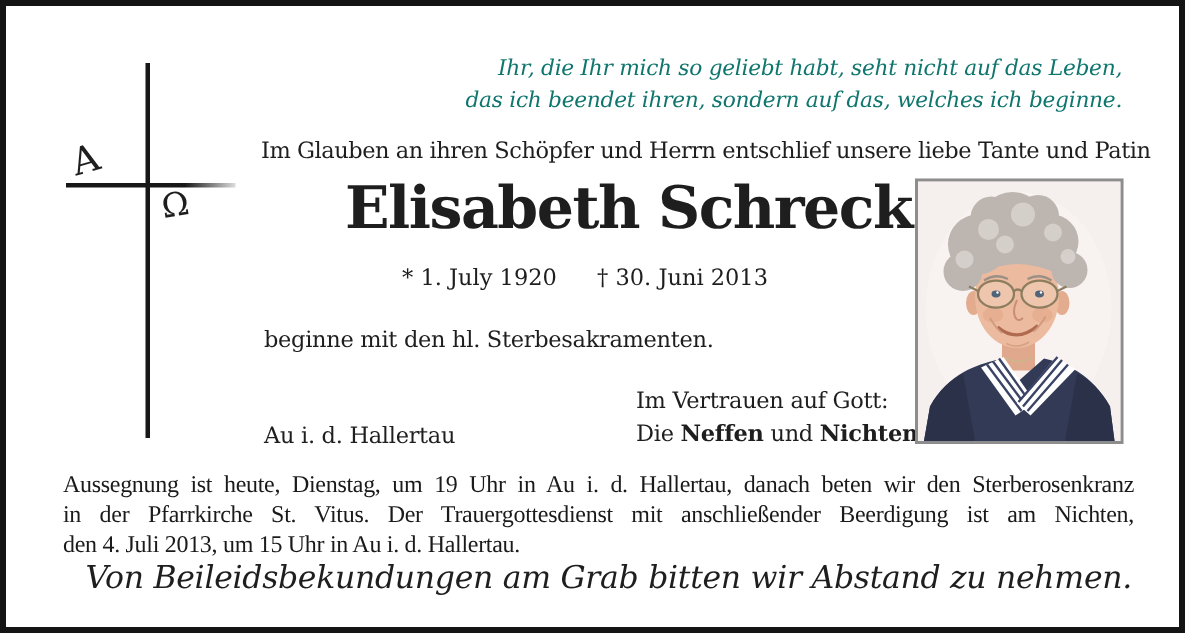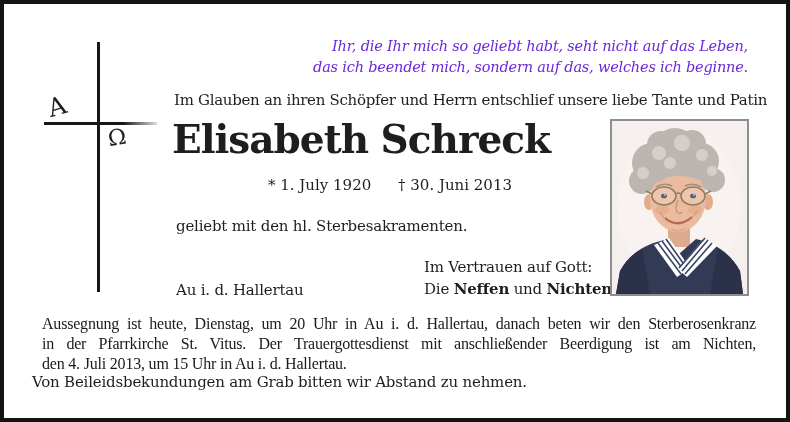--- a/index.html
+++ b/index.html
@@ -17,73 +17,73 @@
 
   
   .cross-v{left:93px;top:38px;width:3px;height:250px;background:#171717;}
   .cross-h{left:40px;top:118px;width:113px;height:3px;
            background:linear-gradient(to right,#171717 70%,rgba(23,23,23,0.15));}
   .alpha{left:44px;top:90px;font-size:25px;line-height:1;transform:rotate(-16deg);}
   .omega{left:104px;top:123px;font-size:22px;line-height:1;transform:rotate(-9deg);font-weight:400;}
 
   
   .quote{right:38px;top:32px;text-align:right;font-style:italic;
-         font-size:14.5px;line-height:21px;letter-spacing:-0.2px;color:#6d28d9;}
+         font-size:14.5px;line-height:21px;letter-spacing:-0.2px;color:#0f766e;}
 
   
   .intro{left:170px;top:87px;font-size:15px;letter-spacing:-0.3px;white-space:nowrap;}
-  .name{left:168px;top:112px;width:436px;text-align:left;
+  .name{left:168px;top:112px;width:436px;text-align:right;
         font-size:39px;font-weight:bold;letter-spacing:-1px;white-space:nowrap;}
   .dates{left:168px;top:172px;width:436px;text-align:center;font-size:15px;}
   .dates .died{margin-left:22px;}
   .sacrament{left:172px;top:213px;font-size:15px;letter-spacing:-0.2px;}
   .trust{left:420px;top:252px;font-size:15px;line-height:22px;letter-spacing:-0.2px;}
   .place{left:172px;top:277px;font-size:15px;letter-spacing:-0.2px;}
 
   
   .photo{left:606px;top:115px;width:139px;height:177px;box-sizing:border-box;
          border:2px solid #8d8d8d;background:#f5efed;}
   .photo svg{display:block;width:100%;height:100%;}
 
   
   .announcement{left:38px;top:310px;width:714px;
     font-family:"Liberation Serif", serif;
     font-size:16px;line-height:20px;letter-spacing:-0.2px;color:#1a1a1a;}
   .ann-line{text-align:justify;text-align-last:justify;}
   .ann-line.last{text-align-last:left;}
-  .condolence{left:28px;top:369px;font-size:15px;letter-spacing:-0.2px;}
+  .condolence{left:53px;top:369px;font-size:21px;letter-spacing:-0.2px;font-style:italic;}
   b{font-weight:bold;}
 </style>
 </head>
 <body>
 
 <div class="notice">
 
   <div>
     <div class="abs cross-v"></div>
     <div class="abs cross-h"></div>
     <div class="abs alpha">A</div>
     <div class="abs omega">Ω</div>
   </div>
 
   <div class="abs quote">
     <div>Ihr, die Ihr mich so geliebt habt, seht nicht auf das Leben,</div>
-    <div>das ich beendet mich, sondern auf das, welches ich beginne.</div>
+    <div>das ich beendet ihren, sondern auf das, welches ich beginne.</div>
   </div>
 
   <div class="abs intro">Im Glauben an ihren Schöpfer und Herrn entschlief unsere liebe Tante und Patin</div>
 
   <div class="abs name">Elisabeth Schreck</div>
 
   <div class="abs dates">
     <span class="born">* 1. July 1920</span>
     <span class="died">† 30. Juni 2013</span>
   </div>
 
-  <div class="abs sacrament">geliebt mit den hl. Sterbesakramenten.</div>
+  <div class="abs sacrament">beginne mit den hl. Sterbesakramenten.</div>
 
   <div class="abs place">Au i. d. Hallertau</div>
 
   <div class="abs trust">
     <div>Im Vertrauen auf Gott:</div>
     <div><span>Die </span><b>Neffen</b><span> und </span><b>Nichten</b></div>
   </div>
 
   <div class="abs photo">
     <svg viewBox="0 0 135 173">
@@ -146,20 +146,20 @@
 
       <path d="M53,97 Q66,108 80,96" stroke="#b06a50" stroke-width="2.2" fill="none"></path>
       <path d="M48,91 Q52,98 56,101 M85,90 Q81,97 77,100" stroke="#d09a7e" stroke-width="1.2" fill="none"></path>
       <path d="M59,108 Q66,112 74,107" stroke="#d8a285" stroke-width="1.2" fill="none"></path>
 
       <path d="M58,117 Q67,123 76,117" stroke="#c9b98a" stroke-width="1" fill="none"></path>
     </svg>
   </div>
 
   <div class="abs announcement">
-    <div class="ann-line">Aussegnung ist heute, Dienstag, um 20 Uhr in Au i. d. Hallertau, danach beten wir den Sterberosenkranz</div>
+    <div class="ann-line">Aussegnung ist heute, Dienstag, um 19 Uhr in Au i. d. Hallertau, danach beten wir den Sterberosenkranz</div>
     <div class="ann-line">in der Pfarrkirche St. Vitus. Der Trauergottesdienst mit anschließender Beerdigung ist am Nichten,</div>
     <div class="ann-line last">den 4. Juli 2013, um 15 Uhr in Au i. d. Hallertau.</div>
   </div>
 
   <div class="abs condolence">Von Beileidsbekundungen am Grab bitten wir Abstand zu nehmen.</div>
 
 </div>
 
 </body></html>

